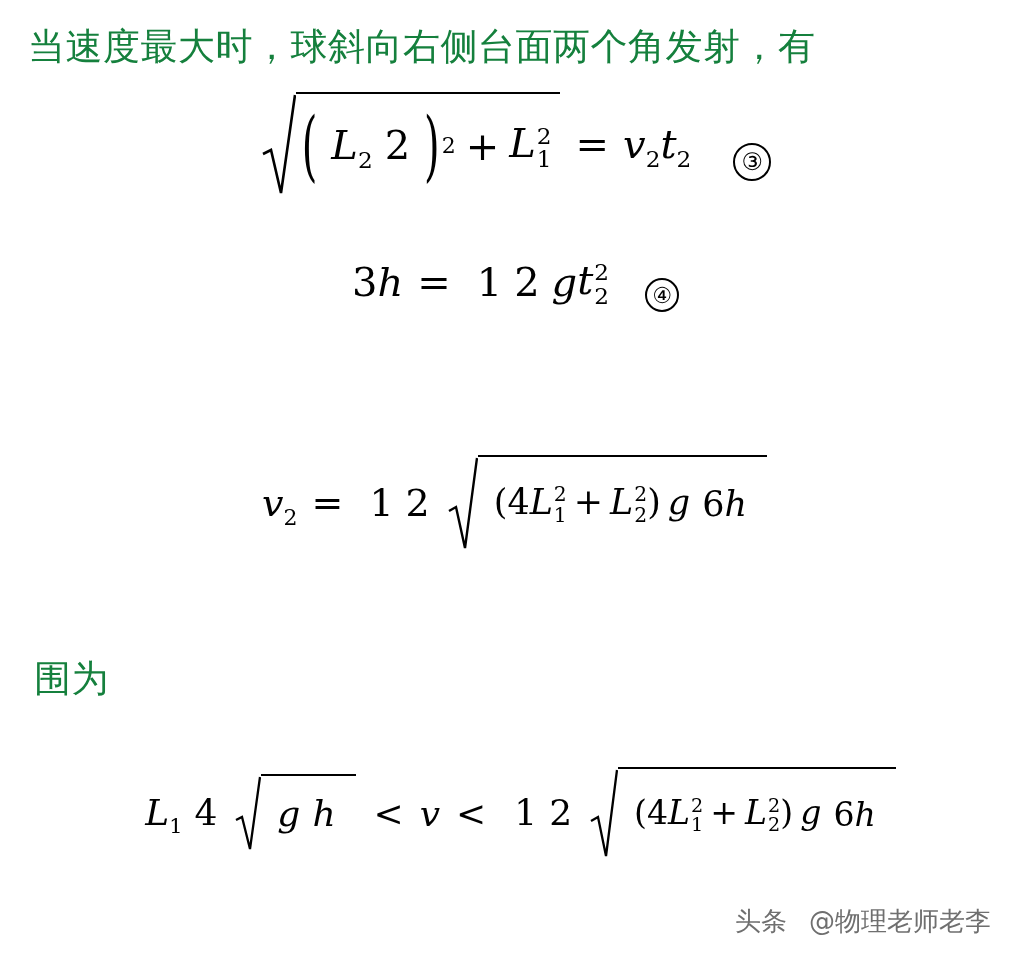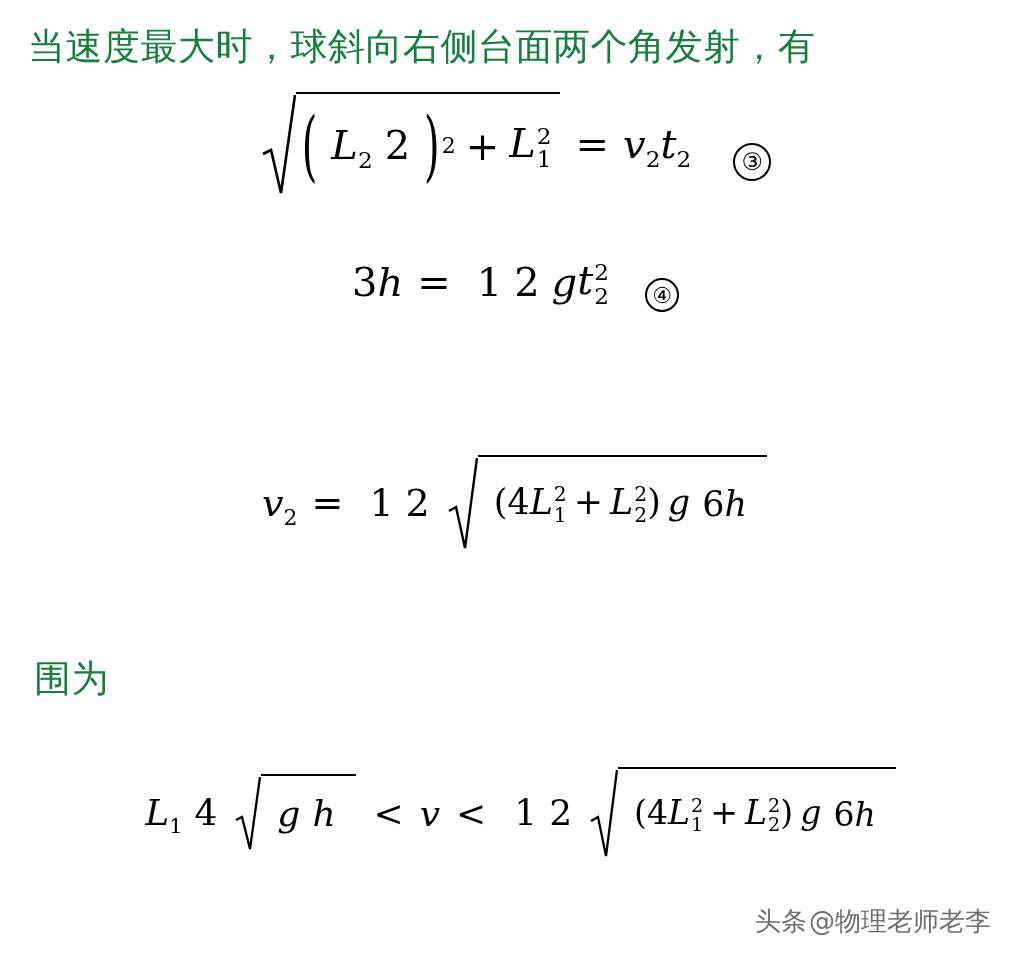--- a/index.html
+++ b/index.html
@@ -140,21 +140,21 @@
   
   .watermark {
     position: absolute;
     right: 40px;
     bottom: 20px;
     font-family: "DejaVu Sans", sans-serif;
     font-size: 26px;
     color: #6f6f6f;
     display: flex;
     align-items: center;
-    gap: 2px;
+    gap: 22px;
     white-space: nowrap;
   }
 
   
   .l1 { position: absolute; left: 28px; top: 18px; }
   .eq1 { position: absolute; left: 0; right: 0; top: 92px; }
   .eq2 { position: absolute; left: 0; right: 0; top: 252px; }
   .l2 { position: absolute; left: 28px; top: 375px; }
   .eq3 { position: absolute; left: 0; right: 0; top: 455px; }
   .l3 { position: absolute; left: 28px; top: 562px; }

